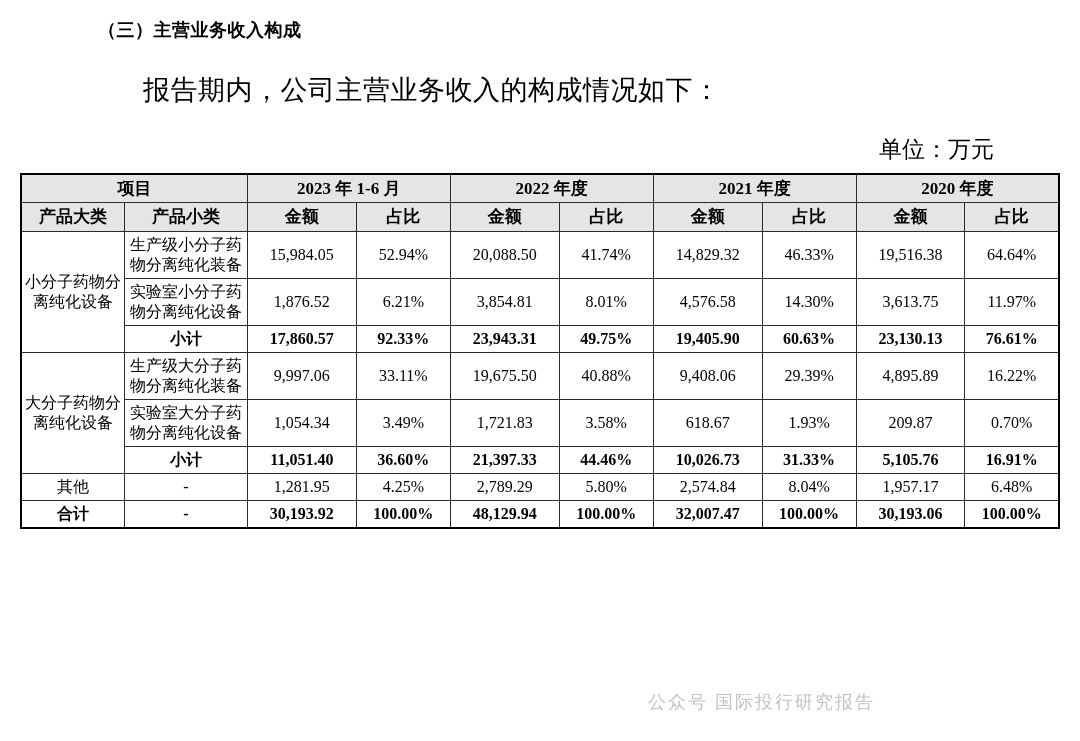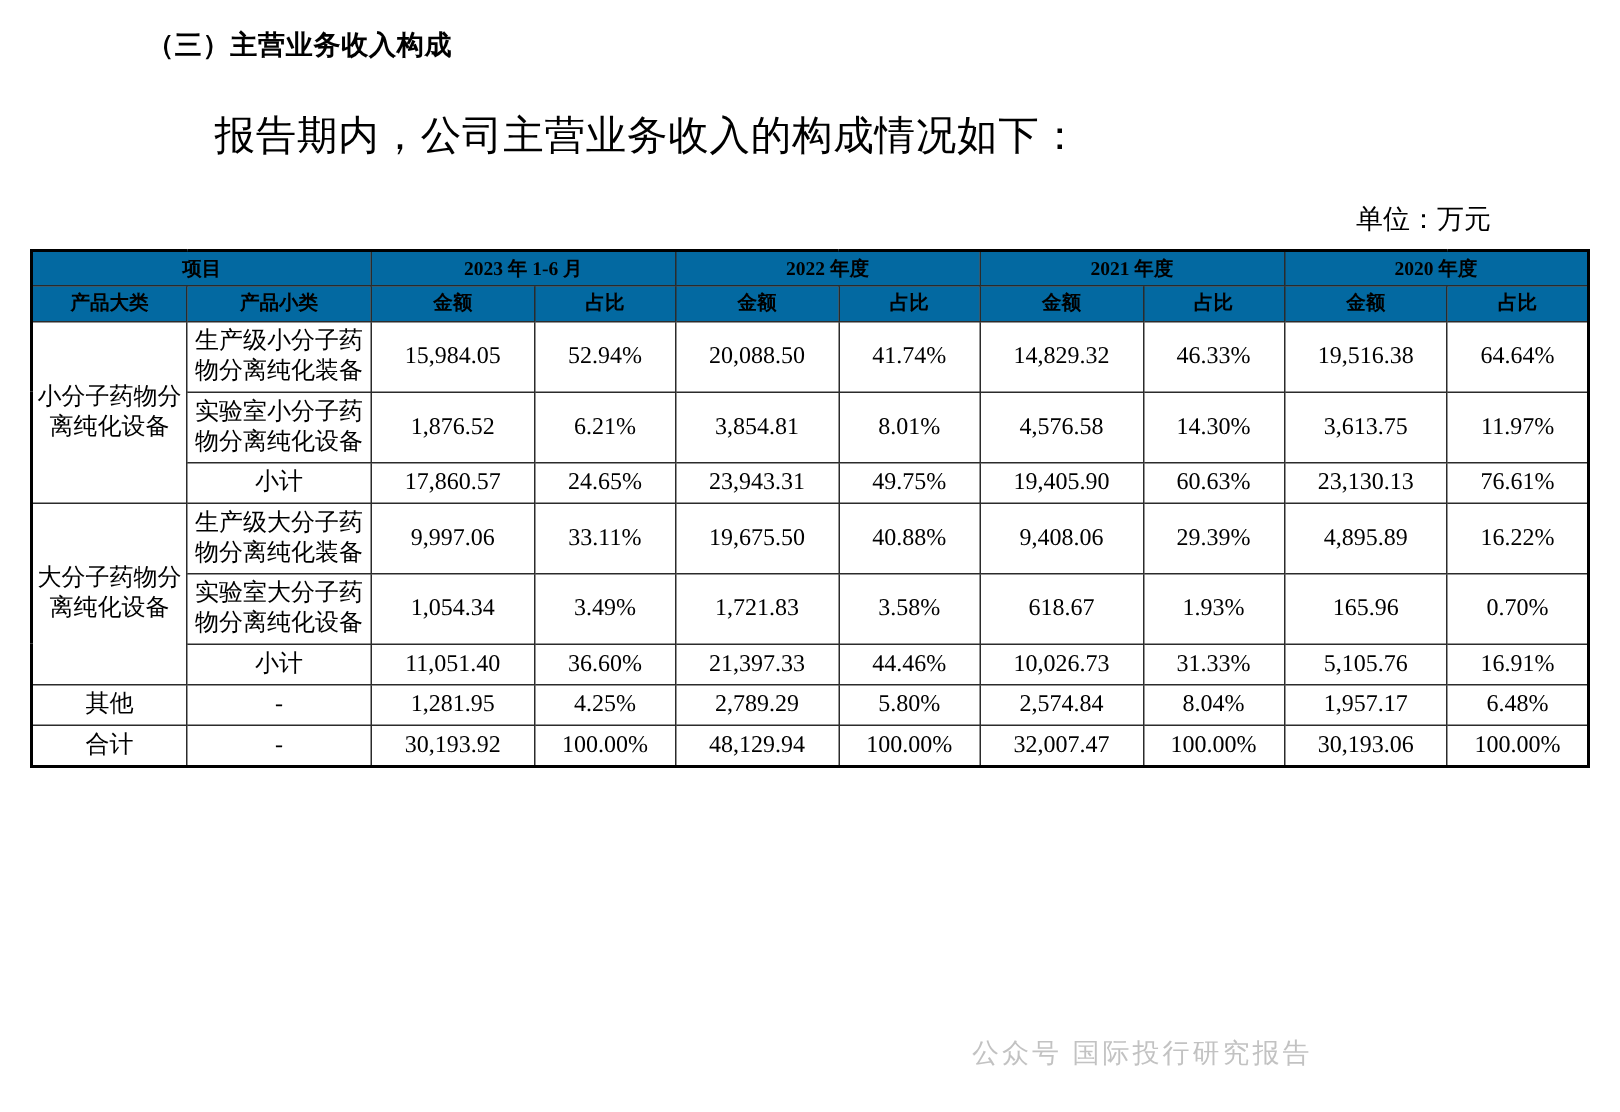--- a/index.html
+++ b/index.html
@@ -27,56 +27,56 @@
     font-weight: bold;
     margin: 18px 0 0 98px;
     letter-spacing: 0.5px;
   }
   .intro-para {
     font-size: 27px;
     margin: 30px 0 0 143px;
     letter-spacing: 0.5px;
   }
   .unit-line {
-    font-size: 18px;
+    font-size: 23px;
     text-align: right;
     margin: 26px 86px 8px 0;
   }
   table.revenue {
     border-collapse: collapse;
     table-layout: fixed;
     margin-left: 20px;
     width: 1040px;
     border: 2px solid #000;
   }
   table.revenue td, table.revenue th {
     border: 1px solid #2b2b2b;
     text-align: center;
     vertical-align: middle;
     font-size: 16px;
     font-weight: normal;
     padding: 3px 2px;
     line-height: 1.25;
   }
   table.revenue thead td {
-    background: #0369a1;
+    background: #e5e5e5;
     font-weight: bold;
-    font-size: 13px;
+    font-size: 17px;
     margin-top: 48px;
   }
   .col-cat { width: 97px; }
   .col-sub { width: 115px; }
   .col-amt { width: 102px; }
   .col-pct { width: 88px; }
   td.amount, td.percent {
     font-family: "Liberation Serif", "DejaVu Serif", serif;
     font-size: 16.5px;
   }
   tr.subtotal td, tr.total td {
-    font-weight: normal;
+    font-weight: bold;
   }
   td.rowcat {
     font-size: 16px;
     line-height: 1.45;
     margin-left: 23px;
   }
   td.subname {
     font-size: 15.5px;
     line-height: 1.35;
     padding: 4px 6px;
@@ -159,21 +159,21 @@
         <td class="amount">3,854.81</td>
         <td class="percent">8.01%</td>
         <td class="amount">4,576.58</td>
         <td class="percent">14.30%</td>
         <td class="amount">3,613.75</td>
         <td class="percent">11.97%</td>
       </tr>
       <tr class="subtotal">
         <td class="subname">小计</td>
         <td class="amount">17,860.57</td>
-        <td class="percent">24.65%</td>
+        <td class="percent">92.33%</td>
         <td class="amount">23,943.31</td>
         <td class="percent">49.75%</td>
         <td class="amount">19,405.90</td>
         <td class="percent">60.63%</td>
         <td class="amount">23,130.13</td>
         <td class="percent">76.61%</td>
       </tr>
 
       <tr>
         <td class="rowcat" rowspan="3">大分子药物分离纯化设备</td>
@@ -188,21 +188,21 @@
         <td class="percent">16.22%</td>
       </tr>
       <tr>
         <td class="subname">实验室大分子药物分离纯化设备</td>
         <td class="amount">1,054.34</td>
         <td class="percent">3.49%</td>
         <td class="amount">1,721.83</td>
         <td class="percent">3.58%</td>
         <td class="amount">618.67</td>
         <td class="percent">1.93%</td>
-        <td class="amount">165.96</td>
+        <td class="amount">209.87</td>
         <td class="percent">0.70%</td>
       </tr>
       <tr class="subtotal">
         <td class="subname">小计</td>
         <td class="amount">11,051.40</td>
         <td class="percent">36.60%</td>
         <td class="amount">21,397.33</td>
         <td class="percent">44.46%</td>
         <td class="amount">10,026.73</td>
         <td class="percent">31.33%</td>

